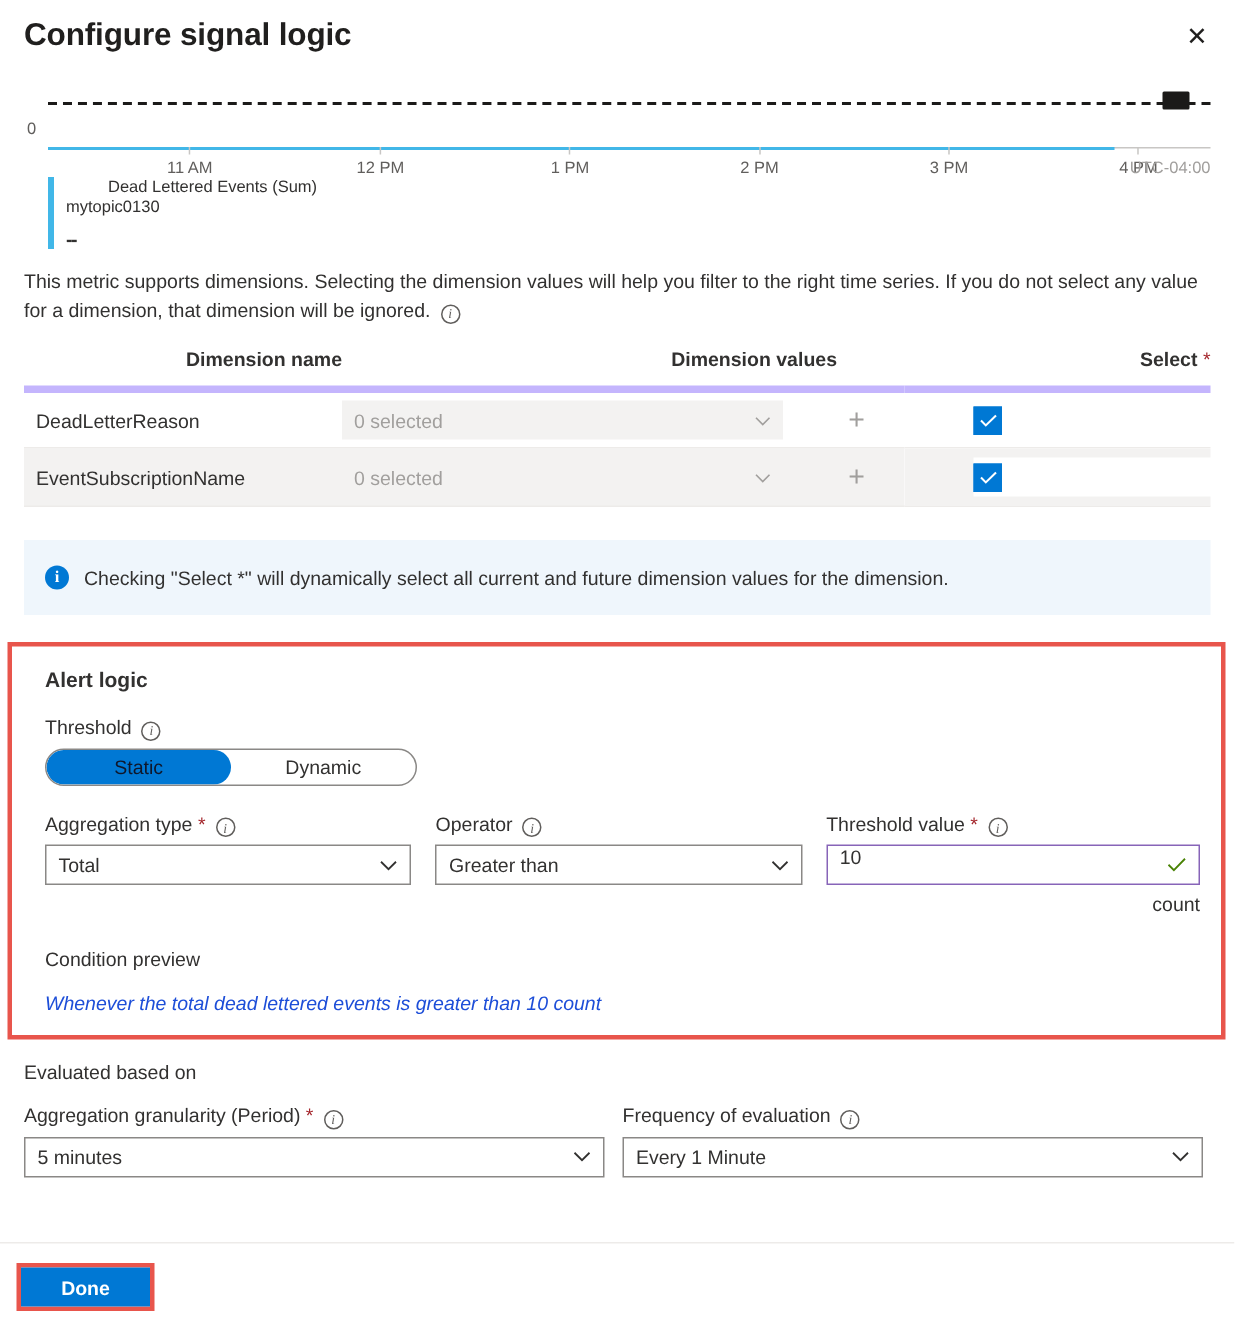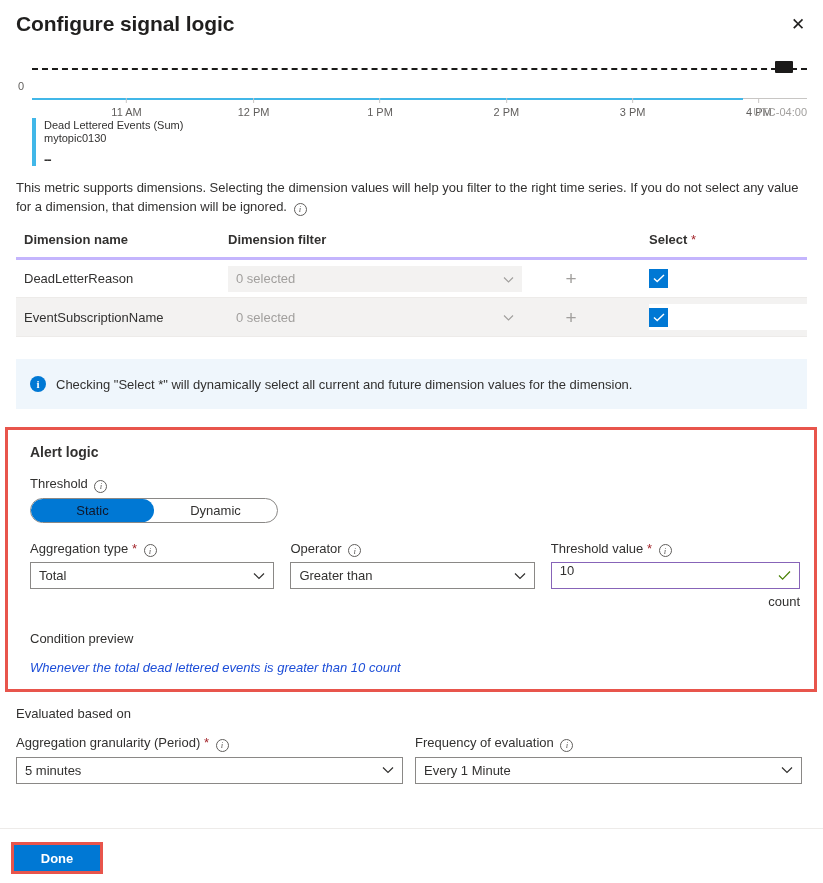--- a/index.html
+++ b/index.html
@@ -110,21 +110,21 @@
     left: 32px; top: 66px;
     display: flex;
     align-items: stretch;
   }
   .legend-bar {
     width: 4px;
     background: #41b7e8;
     margin-right: 8px;
   }
   .legend-text { line-height: 13px; padding-top: 1px; }
-  .legend-metric { font-size: 11px; color: #323130; }
+  .legend-metric { font-size: 11px; color: #323130; margin-left: 28px; }
   .legend-resource { font-size: 11px; color: #323130; }
   .legend-value {
     font-size: 13px; font-weight: 700; color: #323130;
     margin-top: 8px; letter-spacing: -1px;
   }
 
   
   .content { padding: 0 16px; }
 
   .desc {
@@ -149,26 +149,26 @@
     cursor: pointer;
   }
 
   
   .dim-table {
     margin-top: 16px;
     width: 100%;
     border-collapse: collapse;
   }
   .dim-table th {
-    text-align: left;
+    text-align: right;
     font-size: 13px;
     font-weight: 600;
     color: #323130;
     padding: 0 0 10px 0;
-    border-bottom: 3px solid #c4b5fd;
+    border-bottom: 5px solid #c4b5fd;
   }
   .dim-table th.col-name { width: 212px; padding-left: 8px; }
   .dim-table th.col-values { width: 330px; }
   .dim-table th.col-plus { width: 45px; }
   .dim-table th.col-select { width: auto; padding-left: 46px; }
   .req-star { color: #a4262c; font-weight: 400; }
 
   .dim-table td {
     padding: 0;
     height: 39px;
@@ -423,21 +423,21 @@
 
   <p class="desc">
     <span>This metric supports dimensions. Selecting the dimension values will help you filter to the right time series. If you do not select any value for a dimension, that dimension will be ignored.</span>
     <span class="info-icon">i</span>
   </p>
 
   <table class="dim-table">
     <thead>
       <tr>
         <th class="col-name">Dimension name</th>
-        <th class="col-values">Dimension filter</th>
+        <th class="col-values">Dimension values</th>
         <th class="col-plus"></th>
         <th class="col-select">
           <span>Select</span>
           <span class="req-star">*</span>
         </th>
       </tr>
     </thead>
     <tbody>
       <tr>
         <td class="c-name">DeadLetterReason</td>

